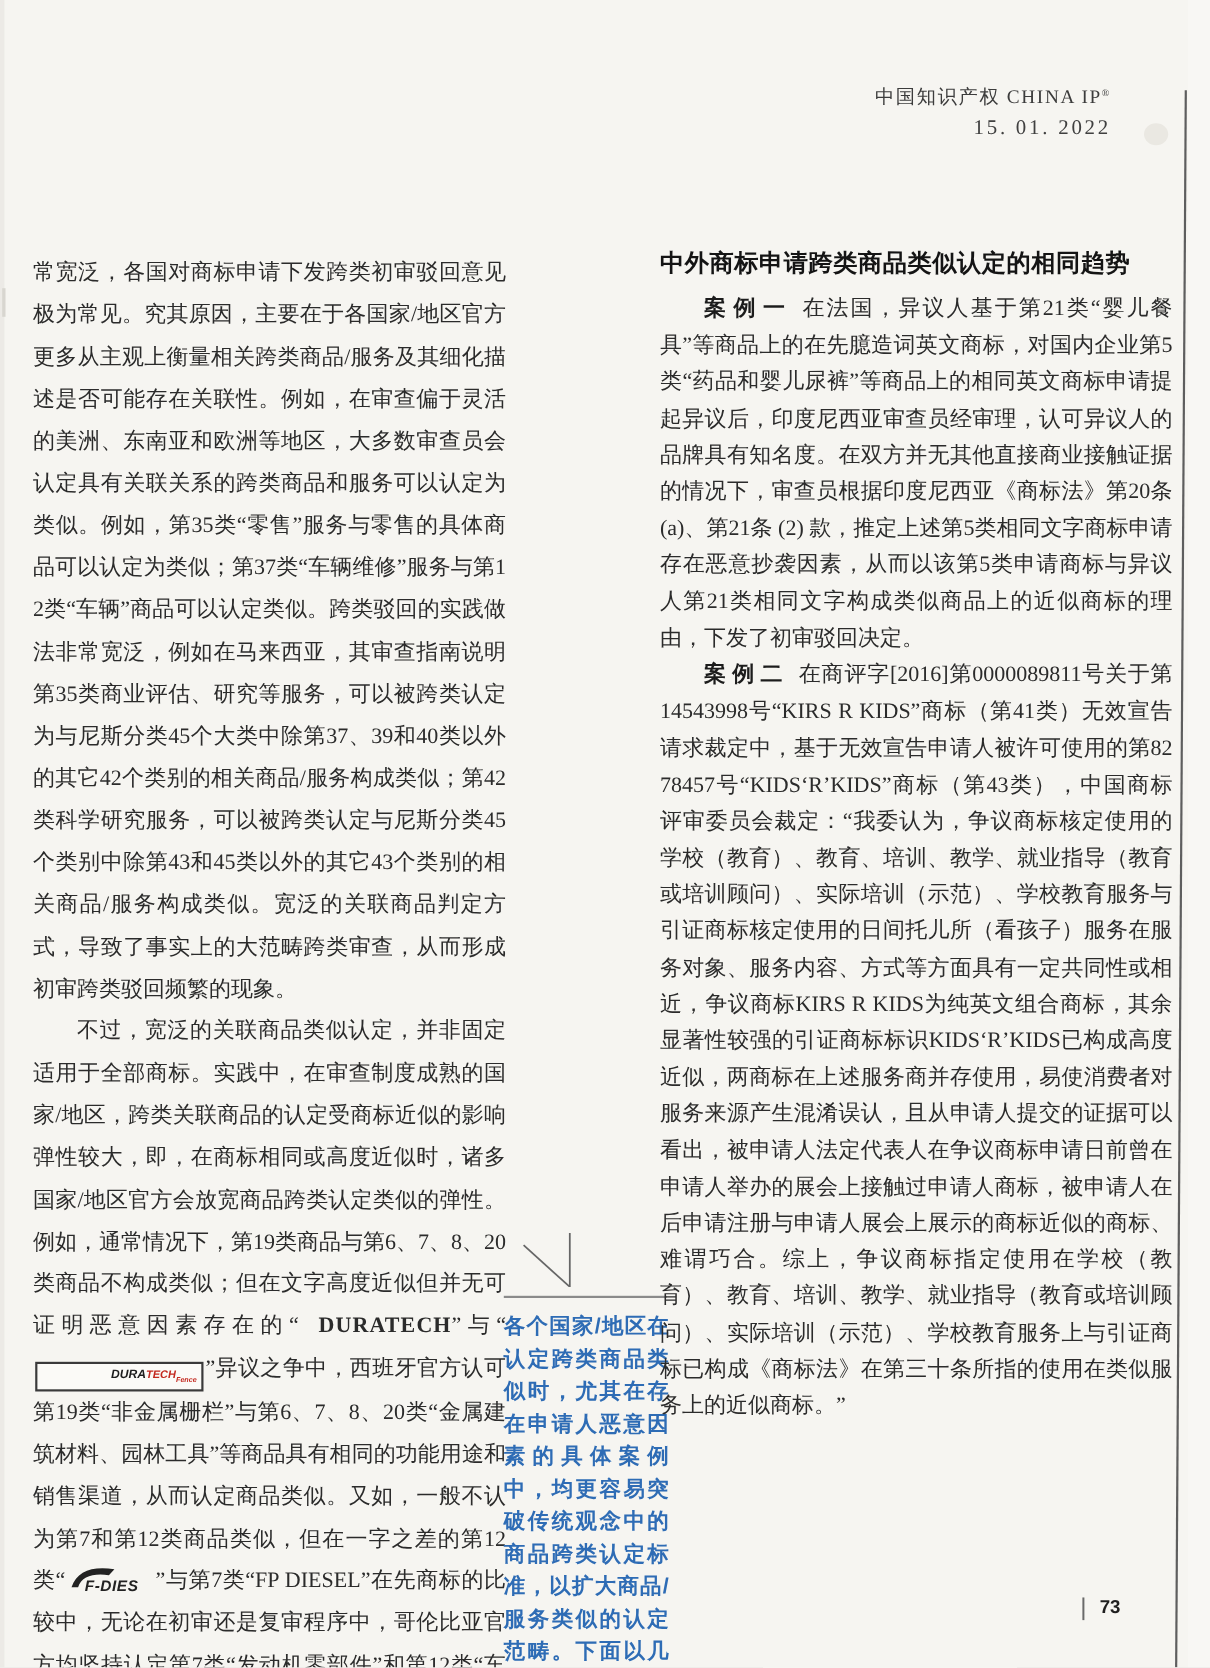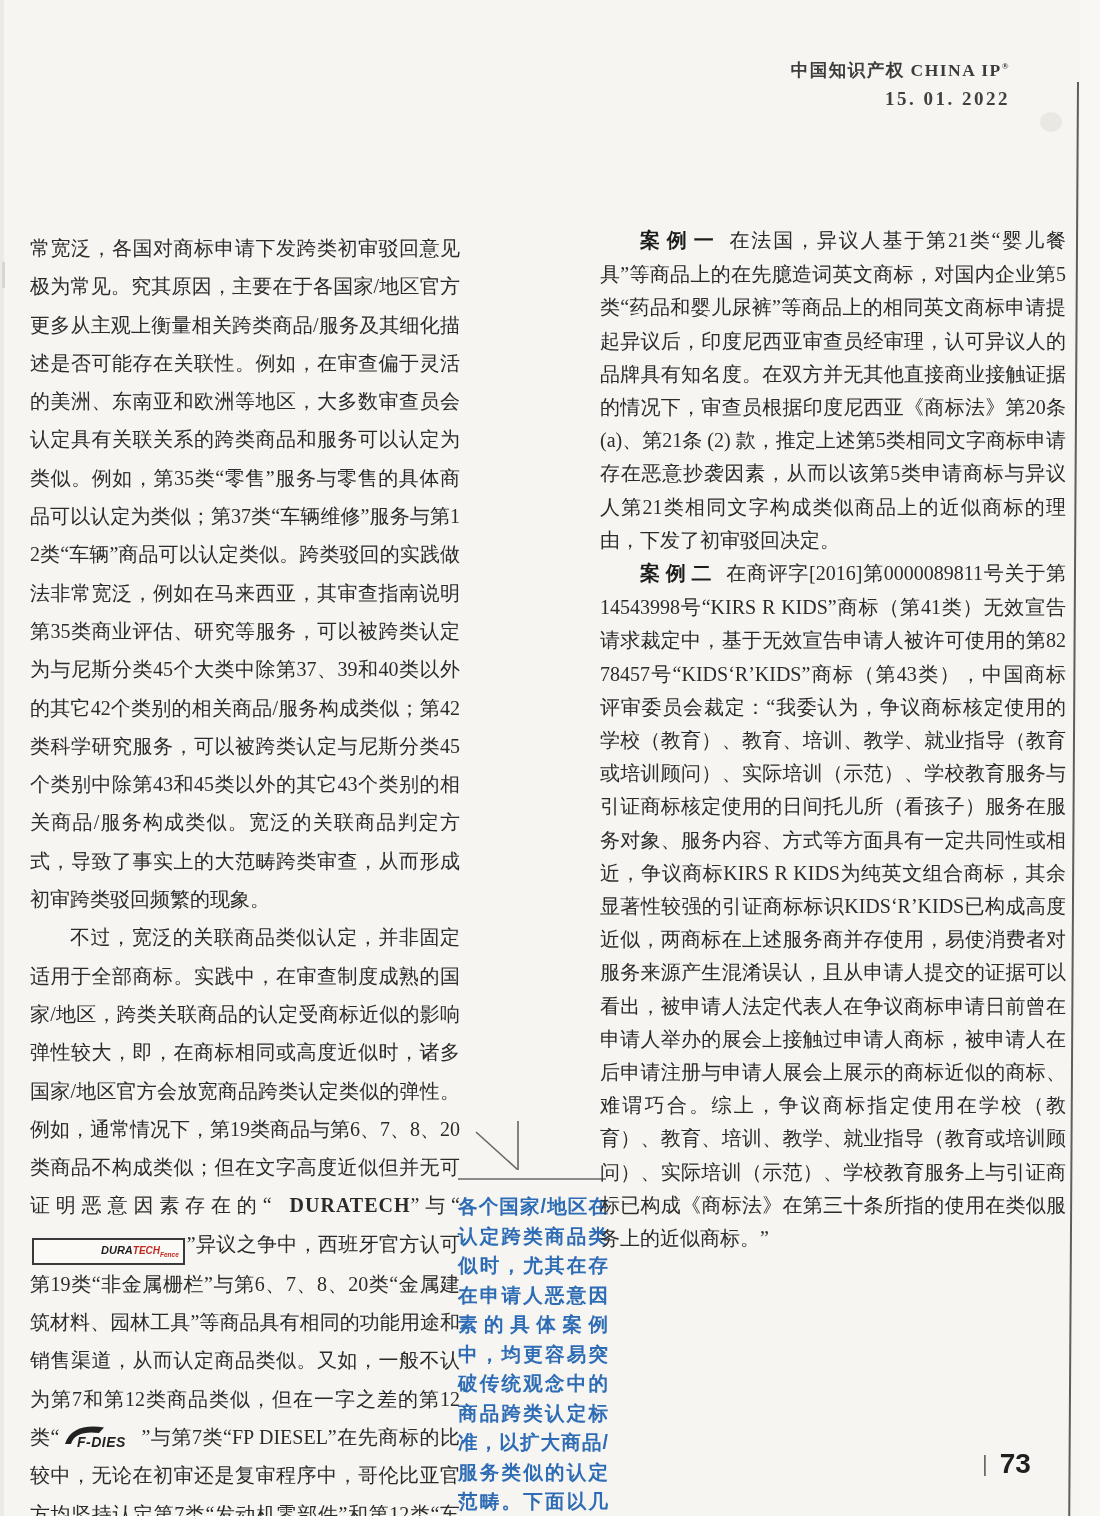--- a/index.html
+++ b/index.html
@@ -12,21 +12,21 @@
     color:#2b2b2b;
   }
   
   .left-edge { position:absolute; left:0; top:0; width:4px; height:100%; background:#eceae6; }
   .left-speck { position:absolute; left:2px; top:262px; width:3px; height:26px; background:#d8d6d0; }
   .right-scan-line { position:absolute; left:1077px; top:82px; width:2px; height:1434px; background:#5e5e5e; transform:rotate(0.35deg); transform-origin:top center; }
   .right-outside { position:absolute; left:1080px; top:0; width:20px; height:100%; background:#f8f7f4; }
   .smudge { position:absolute; left:1040px; top:112px; width:22px; height:20px; background:#eae8e2; border-radius:50%; }
 
   
-  .header { position:absolute; right:90px; top:58px; text-align:right; color:#3c3c3c; font-family:"Liberation Serif","DejaVu Serif",serif;font-weight:bold; }
+  .header { position:absolute; right:90px; top:76px; text-align:right; color:#3c3c3c; font-family:"Liberation Serif","DejaVu Serif",serif; }
   .mag-line { font-size:17.5px; letter-spacing:1.5px; }
   .mag-line sup { font-size:9px; }
   .date-line { font-size:19px; letter-spacing:2.5px; margin-top:6px; color:#404040; }
 
   
   .col-left  { position:absolute; left:30px;  top:229px; width:430px; }
   .col-right { position:absolute; left:600px; top:224px; width:466px; }
 
   p.body {
     margin:0; font-size:20px; line-height:38.3px;
@@ -65,21 +65,21 @@
   .callout-rule { border:none; border-top:2px solid #8b8b8b; margin:2px 0 12px 0; width:148px; }
   .quote-text {
     font-family:"Liberation Sans","DejaVu Sans",sans-serif;
     font-weight:bold; font-size:19.5px; line-height:29.5px;
     color:#2e6cb5; text-align:justify; word-break:break-all;
   }
 
   
   .pageno { position:absolute; left:982px; top:1448px; display:flex; align-items:center; }
   .pageno .bar { color:#6a6a6a; font-size:22px; font-weight:normal; margin-right:12px; font-family:"Liberation Sans","DejaVu Sans",sans-serif; }
-  .pageno .num { color:#1f1f1f; font-size:28px; font-weight:bold; font-family:"Liberation Sans","DejaVu Sans",sans-serif; }
+  .pageno .num { color:#1f1f1f; font-size:17px; font-weight:bold; font-family:"Liberation Sans","DejaVu Sans",sans-serif; }
 </style>
 </head>
 <body>
 
 <div class="page">
 
   <div class="left-edge"></div>
   <div class="left-speck"></div>
   <div class="right-outside"></div>
   <div class="right-scan-line"></div>
@@ -104,20 +104,21 @@
       <svg width="60" height="58" viewBox="0 0 60 58">
         <line x1="46" y1="3" x2="46" y2="52" stroke="#666" stroke-width="1.6"></line>
         <line x1="4" y1="14" x2="45.5" y2="51.5" stroke="#666" stroke-width="1.6"></line>
       </svg>
     </div>
     <hr class="callout-rule">
     <div class="quote-text">各个国家/地区在认定跨类商品类似时，尤其在存在申请人恶意因素的具体案例中，均更容易突破传统观念中的商品跨类认定标准，以扩大商品/服务类似的认定范畴。下面以几个案例进行说明。</div>
   </div>
 
   <div class="col-right">
+    <h2 class="rc-heading">中外商标申请跨类商品类似认定的相同趋势</h2>
     <p class="body indent"><span class="case-label">案例一</span><span>在法国，异议人基于第21类“婴儿餐具”等商品上的在先臆造词英文商标，对国内企业第5类“药品和婴儿尿裤”等商品上的相同英文商标申请提起异议后，印度尼西亚审查员经审理，认可异议人的品牌具有知名度。在双方并无其他直接商业接触证据的情况下，审查员根据印度尼西亚《商标法》第20条 (a)、第21条 (2) 款，推定上述第5类相同文字商标申请存在恶意抄袭因素，从而以该第5类申请商标与异议人第21类相同文字构成类似商品上的近似商标的理由，下发了初审驳回决定。</span></p>
     <p class="body indent"><span class="case-label">案例二</span><span>在商评字[2016]第0000089811号关于第14543998号“KIRS R KIDS”商标（第41类）无效宣告请求裁定中，基于无效宣告申请人被许可使用的第8278457号“KIDS‘R’KIDS”商标（第43类），中国商标评审委员会裁定：“我委认为，争议商标核定使用的学校（教育）、教育、培训、教学、就业指导（教育或培训顾问）、实际培训（示范）、学校教育服务与引证商标核定使用的日间托儿所（看孩子）服务在服务对象、服务内容、方式等方面具有一定共同性或相近，争议商标KIRS R KIDS为纯英文组合商标，其余显著性较强的引证商标标识KIDS‘R’KIDS已构成高度近似，两商标在上述服务商并存使用，易使消费者对服务来源产生混淆误认，且从申请人提交的证据可以看出，被申请人法定代表人在争议商标申请日前曾在申请人举办的展会上接触过申请人商标，被申请人在后申请注册与申请人展会上展示的商标近似的商标、难谓巧合。综上，争议商标指定使用在学校（教育）、教育、培训、教学、就业指导（教育或培训顾问）、实际培训（示范）、学校教育服务上与引证商标已构成《商标法》在第三十条所指的使用在类似服务上的近似商标。”</span></p>
 
   </div>
 
   <div class="pageno">
     <span class="bar">|</span>
     <span class="num">73</span>
   </div>
 

